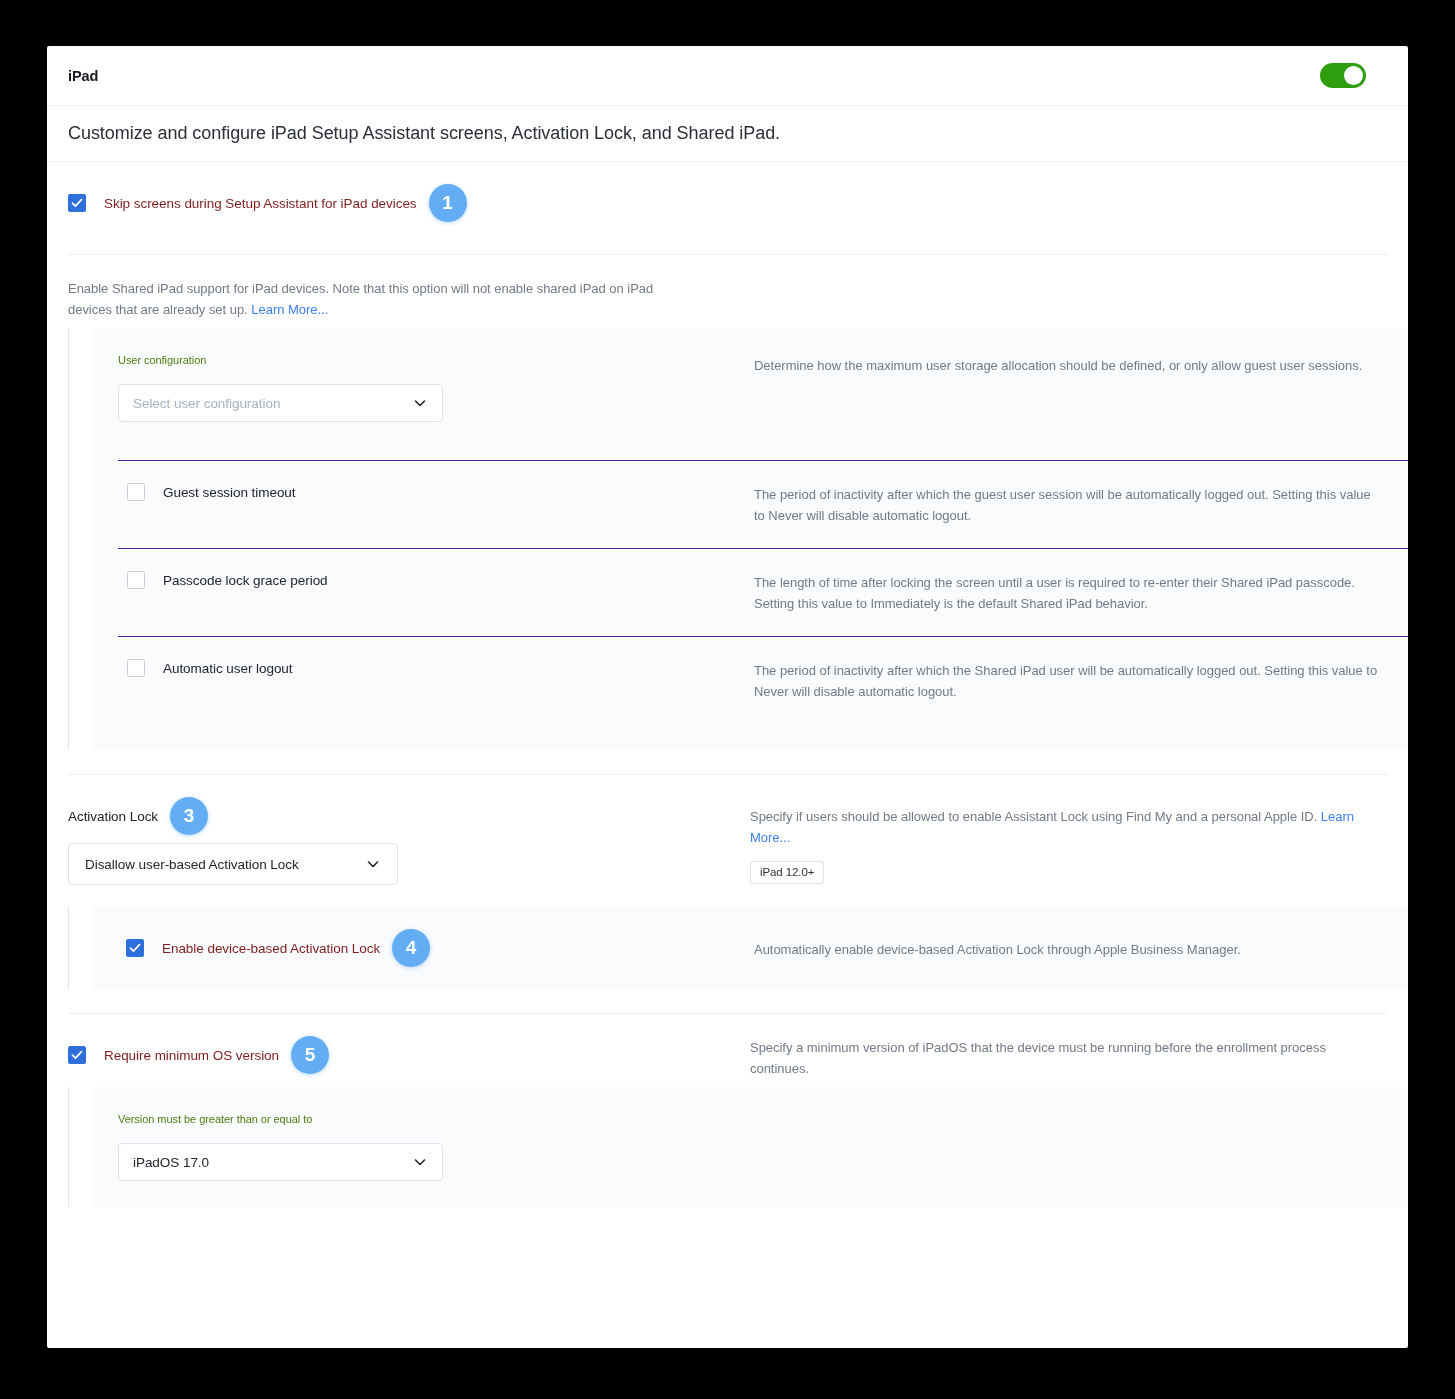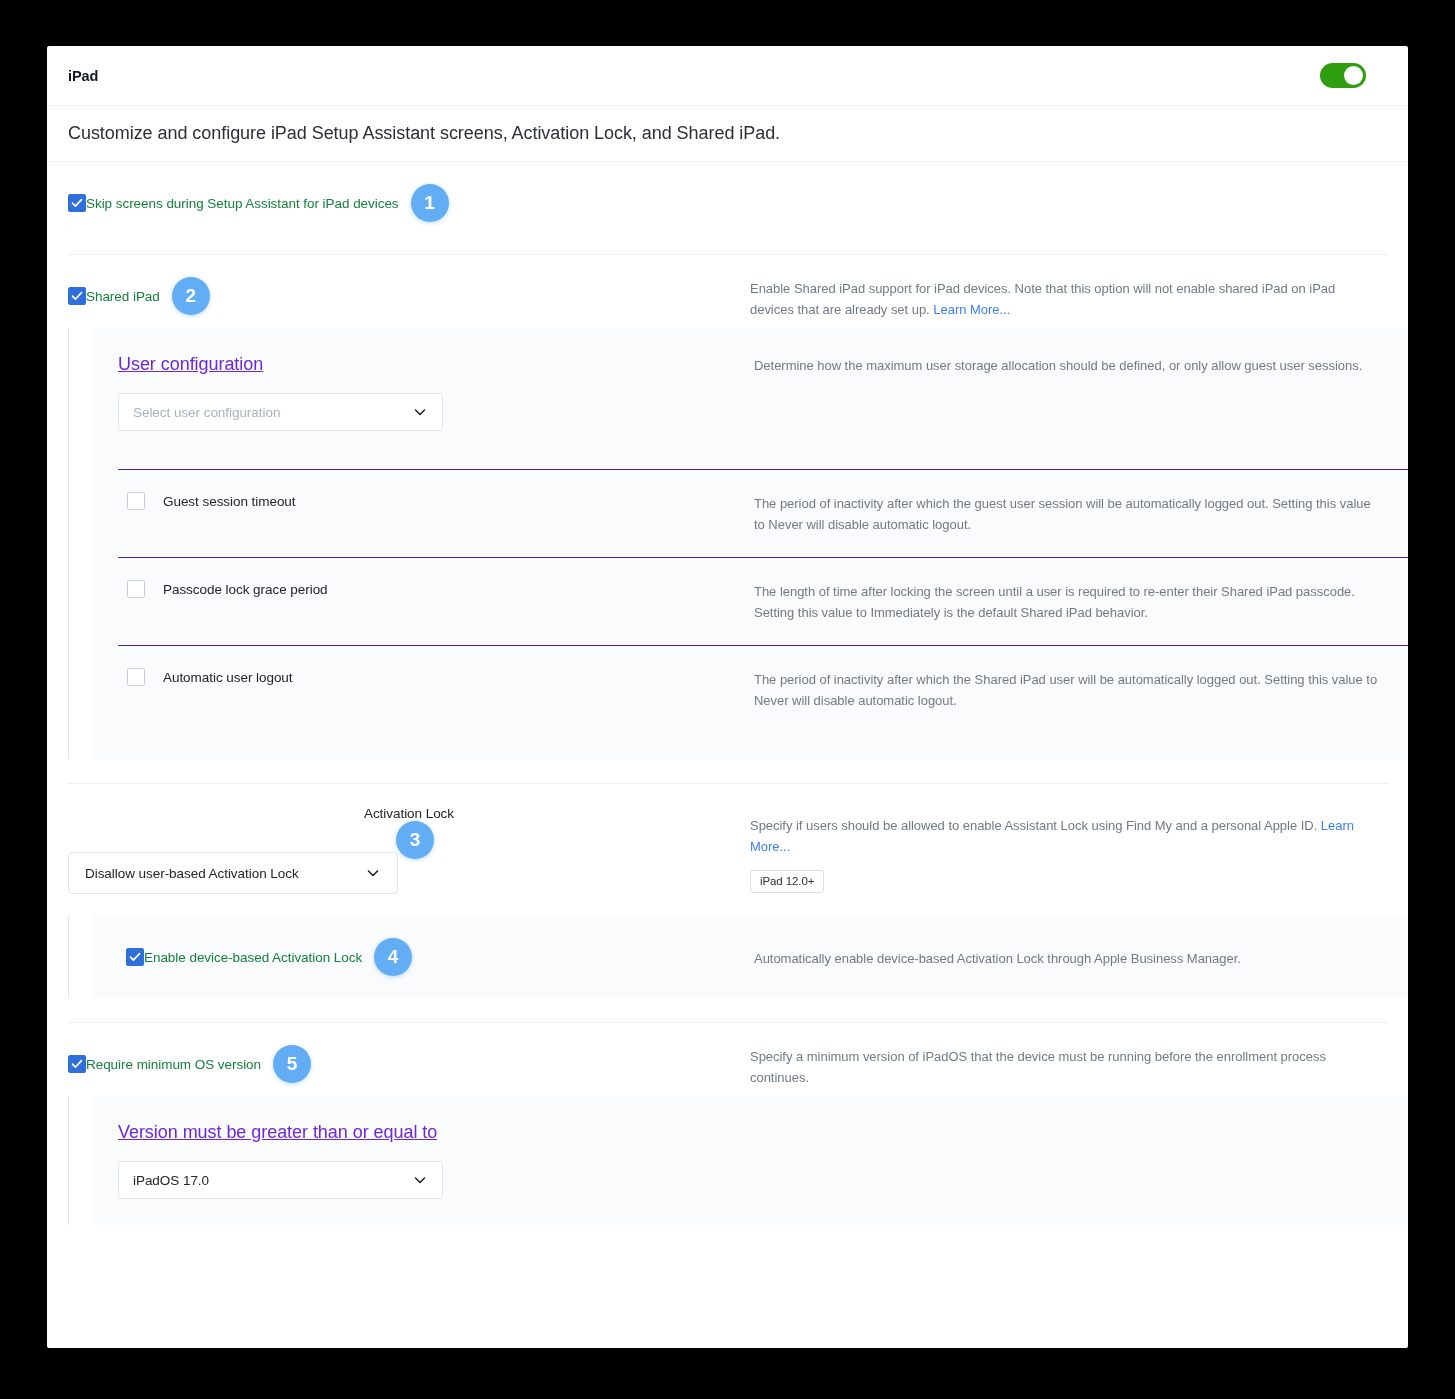--- a/index.html
+++ b/index.html
@@ -118,21 +118,22 @@
     flex: 0 0 18px;
     cursor: pointer;
     position: relative;
   }
   .cb.checked { background: #2f6fdb; border: 1px solid #2f6fdb; }
   .cb.unchecked { background: #ffffff; border: 1px solid #c9ced8; }
   .cb.checked svg { position: absolute; left: 2px; top: 2px; }
 
   .opt-label {
     font-size: 13.5px;
-    color: #15803d;
+    color: #7f1d1d;
+    margin-left: 18px;
     letter-spacing: -0.05px;
     white-space: nowrap;
   }
 
   
   .badge {
     width: 38px;
     height: 38px;
     border-radius: 50%;
     background: #63adf5;
@@ -180,25 +181,24 @@
   }
   .specify-text {
     font-size: 13.5px;
     color: #3b7ff0;
     flex: 1 1 auto;
     letter-spacing: -0.05px;
   }
 
   
   .field-label {
-    font-size: 18px;
-    color: #6d28d9;
+    font-size: 11px;
+    color: #4d7c0f;
     letter-spacing: -0.05px;
     margin-bottom: 18px;
-    text-decoration: underline;
   }
   .select {
     width: 325px;
     height: 38px;
     background: #ffffff;
     border: 1px solid #dfe2e8;
     border-radius: 4px;
     display: flex;
     align-items: center;
     padding: 0 14px;
@@ -271,21 +271,20 @@
     display: flex;
     align-items: flex-start;
     padding-top: 22px;
     padding-bottom: 22px;
   }
   .al-left { width: 682px; flex: 0 0 682px; }
   .al-heading {
     display: flex;
     align-items: center;
     height: 38px;
-    flex-direction: column;
   }
   .al-heading-text {
     font-size: 13.5px;
     color: #21252b;
     letter-spacing: -0.05px;
   }
   .al-select-wrap { margin-top: 8px; }
   .al-right { flex: 1 1 auto; padding-top: 9px; }
 
   .chev { flex: 0 0 auto; }
@@ -322,29 +321,20 @@
   </div>
 
   <div class="indent-wrap">
     <div class="indent-rule"></div>
   </div>
 
   <div class="section-divider"></div>
 
   <div class="section">
     <div class="opt-row">
-      <div class="opt-left">
-        <div class="cb checked">
-          <svg width="12" height="12" viewBox="0 0 12 12">
-            <path d="M1.5 6.2 L4.4 9.1 L10.5 2.6" fill="none" stroke="#ffffff" stroke-width="1.7" stroke-linecap="round" stroke-linejoin="round"></path>
-          </svg>
-        </div>
-        <div class="opt-label">Shared iPad</div>
-        <div class="badge">2</div>
-      </div>
       <div class="opt-right">
         <div class="desc"><span>Enable Shared iPad support for iPad devices. Note that this option will not enable shared iPad on iPad devices that are already set up.</span> <a href="#">Learn More...</a></div>
       </div>
     </div>
   </div>
 
   <div class="indent-wrap">
     <div class="indent-rule"></div>
     <div class="panel">
 

